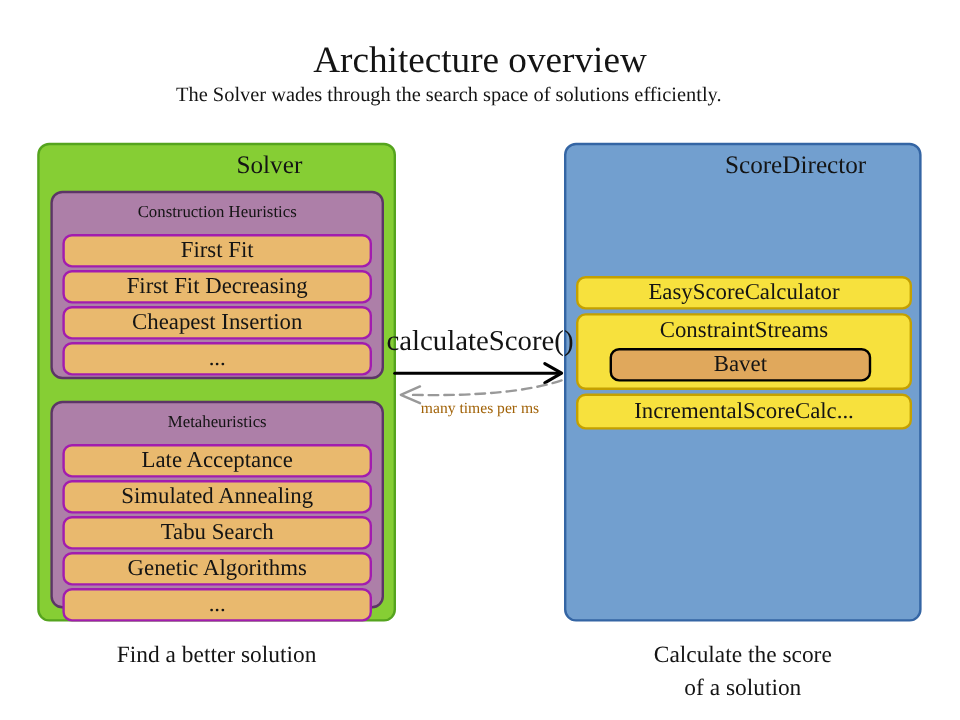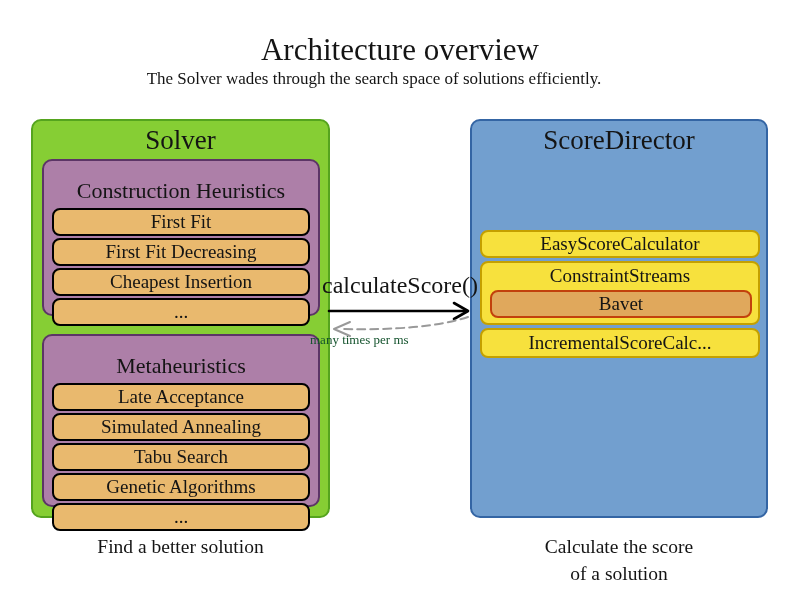--- a/index.html
+++ b/index.html
@@ -13,50 +13,50 @@
     font-size:17px;line-height:16px;}
   .subtitle.l1{top:71px;}
   .subtitle.l2{top:87px;}
 
   .box{position:absolute;box-sizing:border-box;border-radius:10px;border:2px solid;}
   .solver-box{left:31px;top:119px;width:299px;height:399px;
     background:#86CE34;border-color:#55A41E;}
   .director-box{left:470px;top:119px;width:298px;height:399px;
     background:#729FCF;border-color:#3465A4;}
   .box-title{position:absolute;top:4px;left:0;width:100%;text-align:center;
-    font-size:27px;}
+    font-size:21px;padding-left:44px;}
 
   .group{position:absolute;box-sizing:border-box;border-radius:10px;
     border:2px solid #5C3566;background:#AD7FA8;left:9px;width:278px;}
   .group-ch{top:38px;height:157px;}
   .group-mh{top:213px;height:173px;}
   .group-label{height:30px;display:flex;align-items:center;justify-content:center;
-    font-size:22px;padding-top:15px;}
+    font-size:14px;padding-top:2px;}
   .items{display:flex;flex-direction:column;gap:2px;padding:2px 8px 0 8px;}
-  .item{flex:none;height:28px;box-sizing:border-box;border:2px solid #000000;
+  .item{flex:none;height:28px;box-sizing:border-box;border:2px solid #a21caf;
     border-radius:8px;background:#E9B96E;display:flex;align-items:center;
     justify-content:center;font-size:19px;}
 
   .calc{position:absolute;left:8px;width:280px;box-sizing:border-box;
     border:2px solid #C4A000;border-radius:8px;background:#F7E13D;
     display:flex;align-items:center;justify-content:center;font-size:19px;}
   .calc-easy{top:109px;height:28px;}
   .calc-cs{top:140px;height:64px;flex-direction:column;justify-content:flex-start;}
   .cs-label{height:26px;display:flex;align-items:center;}
   .calc-incremental{top:207px;height:30px;}
-  .bavet{position:absolute;left:8px;top:27px;width:262px;height:28px;
-    box-sizing:border-box;border:2px solid #c2410c;border-radius:8px;
+  .bavet{position:absolute;left:26px;top:27px;width:218px;height:28px;
+    box-sizing:border-box;border:2px solid #000000;border-radius:8px;
     background:#E0A85C;display:flex;align-items:center;justify-content:center;
     font-size:19px;}
 
   .arrow-svg{position:absolute;left:326px;top:298px;width:150px;height:50px;}
   .call-label{position:absolute;top:272px;left:310px;width:180px;
     text-align:center;font-size:24px;}
   .freq-label{position:absolute;top:332px;left:310px;width:180px;
-    font-size:13px;color:#14532d;}
+    text-align:center;font-size:13px;color:#a16207;}
 
   .caption{position:absolute;top:533px;text-align:center;font-size:19.5px;
     line-height:27px;}
   .caption-left{left:31px;width:299px;}
   .caption-right{left:470px;width:298px;}
 </style>
 </head>
 <body>
 
 <div class="stage">

